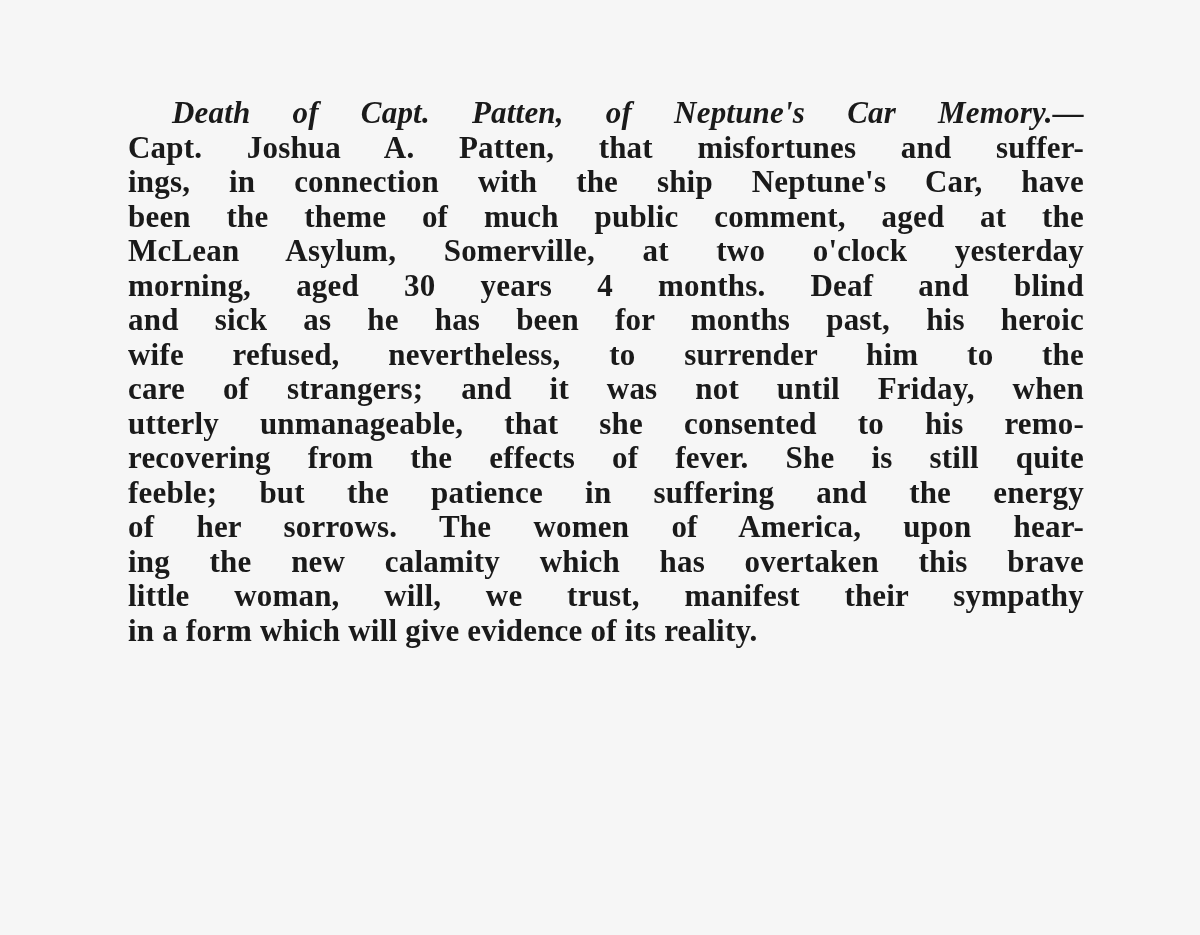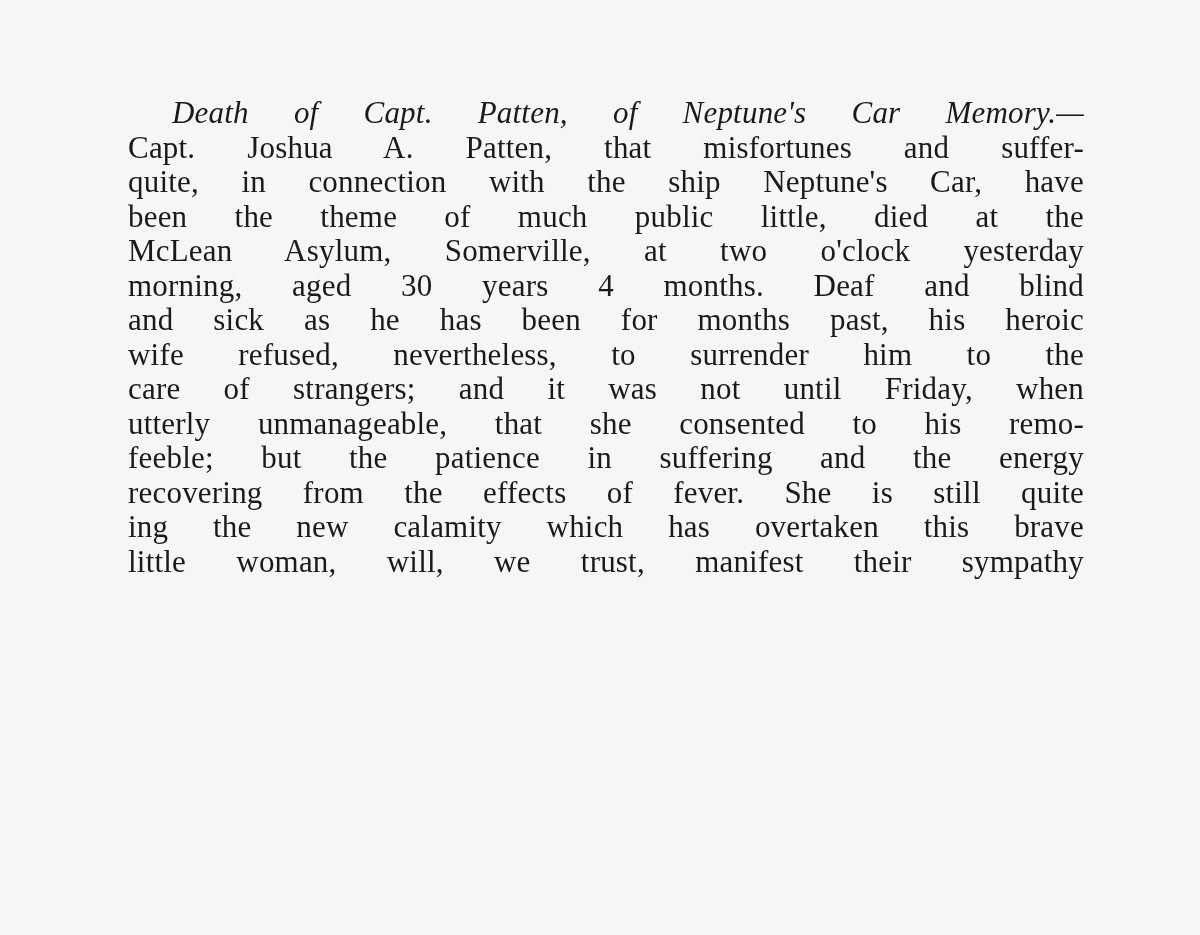--- a/index.html
+++ b/index.html
@@ -15,21 +15,21 @@
     }
     .clipping {
       position: absolute;
       left: 128px;
       top: 96px;
       width: 956px;
     }
     .line {
       display: block;
       font-family: "Liberation Serif", "DejaVu Serif", serif;
-      font-weight: normal;
+      font-weight: bold;
       color: #1a1a1a;
       font-size: 31px;
       line-height: 34.5px;
       height: 34.5px;
       white-space: nowrap;
       text-align: justify;
       text-align-last: justify;
       letter-spacing: 0.2px;
     }
     .line.headline-line {
@@ -44,26 +44,28 @@
       display: block;
     }
   </style>
 </head>
 <body>
 
 <div class="clipping">
   <span class="line headline-line">Death of Capt. Patten, of Neptune's Car Memory.—</span>
   <div class="body-text">
     <span class="line">Capt. Joshua A. Patten, that misfortunes and suffer-</span>
-    <span class="line">quite, in connection with the ship Neptune's Car, have</span>
-    <span class="line">been the theme of much public little, died at the</span>
+    <span class="line">ings, in connection with the ship Neptune's Car, have</span>
+    <span class="line">been the theme of much public comment, aged at the</span>
     <span class="line">McLean Asylum, Somerville, at two o'clock yesterday</span>
     <span class="line">morning, aged 30 years 4 months. Deaf and blind</span>
     <span class="line">and sick as he has been for months past, his heroic</span>
     <span class="line">wife refused, nevertheless, to surrender him to the</span>
     <span class="line">care of strangers; and it was not until Friday, when</span>
     <span class="line">utterly unmanageable, that she consented to his remo-</span>
+    <span class="line">recovering from the effects of fever. She is still quite</span>
     <span class="line">feeble; but the patience in suffering and the energy</span>
-    <span class="line">recovering from the effects of fever. She is still quite</span>
+    <span class="line">of her sorrows. The women of America, upon hear-</span>
     <span class="line">ing the new calamity which has overtaken this brave</span>
     <span class="line">little woman, will, we trust, manifest their sympathy</span>
+    <span class="line last">in a form which will give evidence of its reality.</span>
   </div>
 </div>
 
 </body></html>

